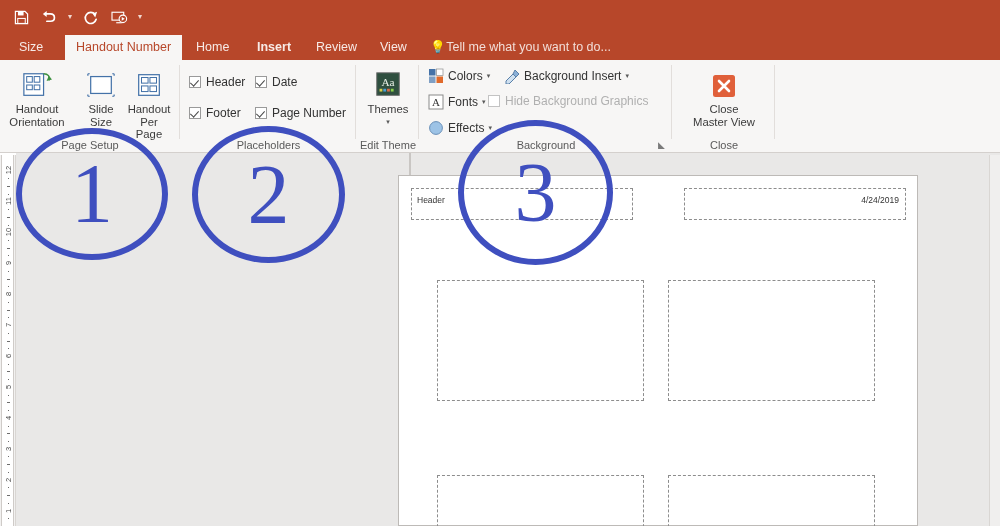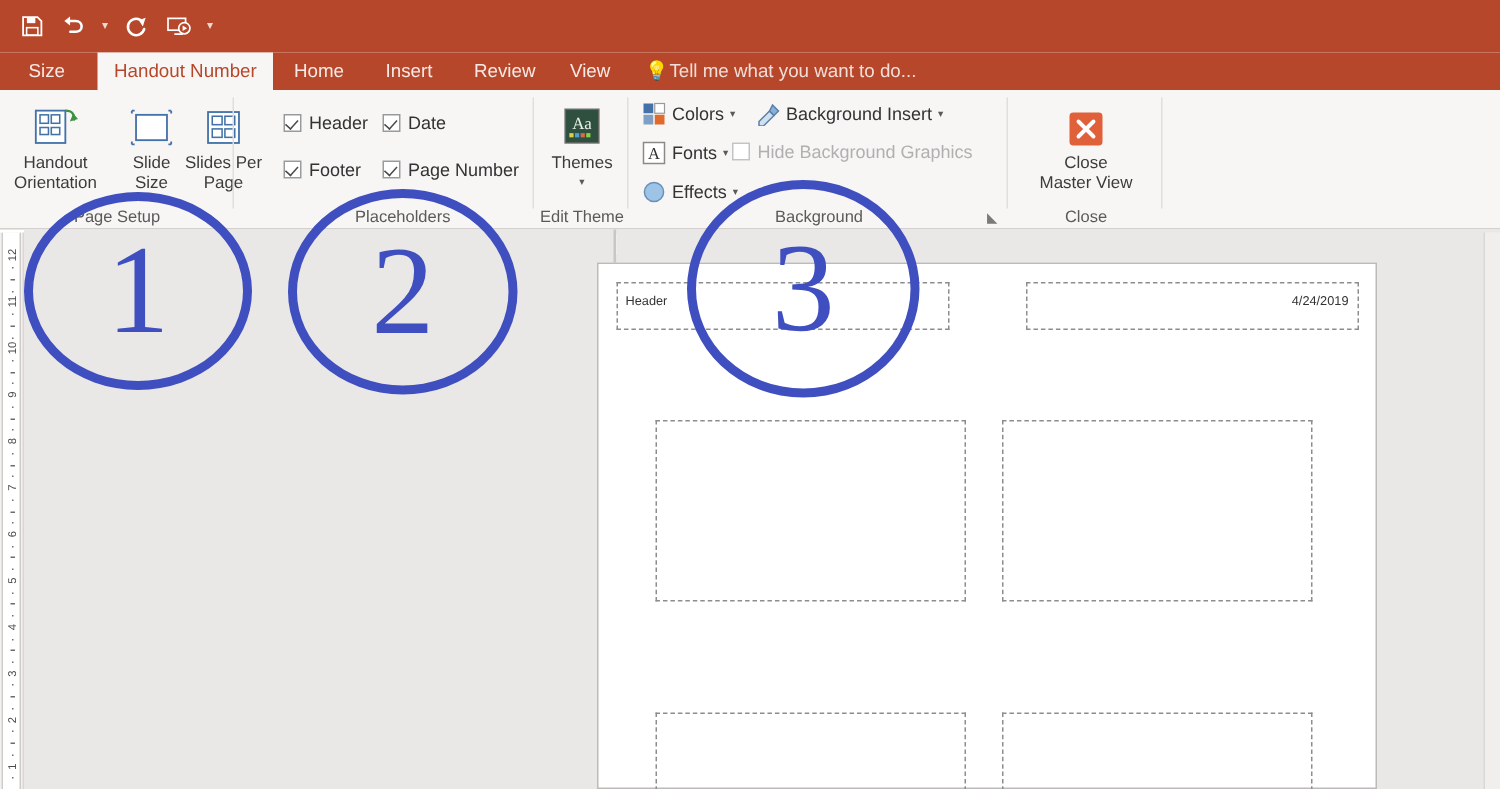--- a/index.html
+++ b/index.html
@@ -198,32 +198,32 @@
           </svg>
       </div>
       <div class="qat-caret">▾</div>
     </div>
   </div>
 
   <div class="tabstrip">
     <div class="tab" style="left:8px;">Size</div>
     <div class="tab active" style="left:65px;">Handout Number</div>
     <div class="tab" style="left:185px;">Home</div>
-    <div class="tab" style="left:246px;">Insert</div>
+    <div class="tab" style="left:246px;font-weight:bold;">Insert</div>
     <div class="tab" style="left:305px;">Review</div>
     <div class="tab" style="left:369px;">View</div>
     <div class="tellme">
       <span class="bulb">💡</span>
       <span>Tell me what you want to do...</span>
     </div>
   </div>
 
   <div class="ribbon">
 
-    <div class="rgroup" style="left:0; width:156px;">
+    <div class="rgroup" style="left:0; width:180px;">
       <div class="bigbtn" style="left:6px; top:6px;">
         <div class="ic">
           <svg width="32" height="30" viewBox="0 0 34 32">
             <rect x="3" y="4" width="21" height="23" fill="#fff" stroke="#4472a8" stroke-width="1.3"></rect>
             <rect x="6" y="7" width="6" height="6" fill="none" stroke="#4472a8" stroke-width="1.1"></rect>
             <rect x="14" y="7" width="6" height="6" fill="none" stroke="#4472a8" stroke-width="1.1"></rect>
             <rect x="6" y="16" width="6" height="5" fill="none" stroke="#4472a8" stroke-width="1.1"></rect>
             <rect x="14" y="16" width="6" height="5" fill="none" stroke="#4472a8" stroke-width="1.1"></rect>
             <path d="M24 4c5 0 7 3 6 7" fill="none" stroke="#3d9140" stroke-width="1.6"></path>
             <path d="M27.2 11.8 33 10l-3.4-3.9z" fill="#3d9140"></path>
@@ -249,21 +249,21 @@
       <div class="bigbtn" style="left:118px; top:6px;">
         <div class="ic">
           <svg width="30" height="30" viewBox="0 0 32 32">
             <rect x="5" y="5" width="22" height="22" fill="#fff" stroke="#4472a8" stroke-width="1.3"></rect>
             <rect x="8" y="8" width="7" height="6" fill="none" stroke="#4472a8" stroke-width="1.1"></rect>
             <rect x="17" y="8" width="7" height="6" fill="none" stroke="#4472a8" stroke-width="1.1"></rect>
             <rect x="8" y="17" width="7" height="6" fill="none" stroke="#4472a8" stroke-width="1.1"></rect>
             <rect x="17" y="17" width="7" height="6" fill="none" stroke="#4472a8" stroke-width="1.1"></rect>
           </svg>
         </div>
-        <span>Slides Per</span>
+        <span>Handout Per</span>
         <span>Page</span>
       </div>
       <span class="dd" style="position:absolute; left:166px; top:120px;">▾</span>
 
       <div class="glabel">Page Setup</div>
       <div class="gsep"></div>
     </div>
 
     <div class="rgroup" style="left:181px; width:175px;">
       <div class="cbrow" style="left:8px; top:15px;">

